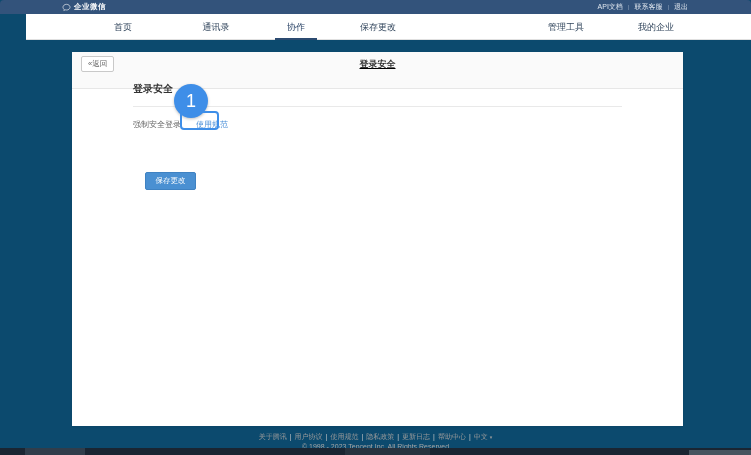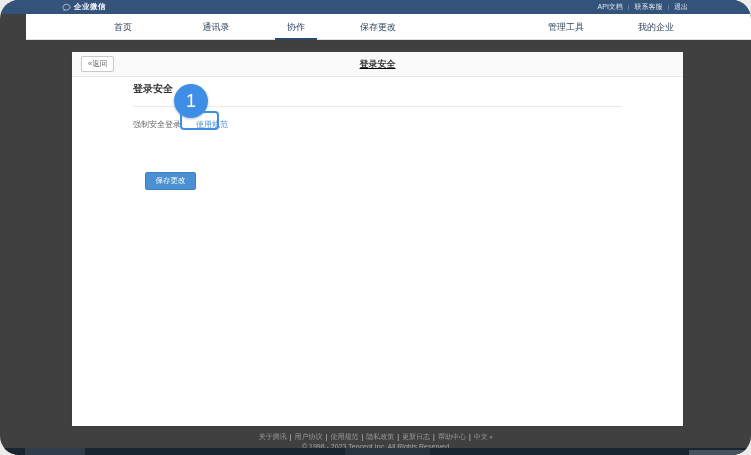--- a/index.html
+++ b/index.html
@@ -1,18 +1,18 @@
 <!DOCTYPE html>
 <html><head>
 <meta charset="utf-8">
 <style>
   * { margin:0; padding:0; box-sizing:border-box; }
   html,body { width:751px; height:455px; overflow:hidden; }
   body { font-family:"Liberation Sans","DejaVu Sans",sans-serif; background:#ececec; }
-  #screen { position:relative; width:751px; height:455px; background:#404040; overflow:hidden;border-radius:19px; }
+  #screen { position:relative; width:751px; height:455px; background:#0c4a6e; overflow:hidden; }
 
   
   .topbar { position:absolute; left:0; top:0; width:751px; height:14px;
             background:#33537b; border-radius:4px 4px 0 0; z-index:5; }
   .brand { position:absolute; left:62px; top:0; height:14px; display:flex; align-items:center; gap:3px; }
   .brand svg { width:9px; height:9px; display:block; }
   .brand-name { color:#ffffff; font-size:7.5px; font-weight:bold; letter-spacing:.5px; }
   .topbar-links { position:absolute; right:63px; top:0; height:14px; display:flex; align-items:center; gap:5px; }
   .topbar-links .lnk { color:#dfe6ee; font-size:7px; cursor:pointer; }
   .topbar-links .sep { color:#8fa3bb; font-size:6px; }
@@ -22,21 +22,21 @@
          border-bottom:1px solid #e0e0e0; z-index:4;margin-left:26px; }
   .nav-tab { position:absolute; top:0; height:26px; line-height:26px; transform:translateX(-50%);
              font-size:9px; color:#31455c; white-space:nowrap; cursor:pointer; }
   .nav-tab.active { color:#2b4467;text-align:center; }
   .nav-tab.active::after { content:""; position:absolute; left:50%; transform:translateX(-50%);
              bottom:0; width:42px; height:2px; background:#2b4a70; }
 
   
   .card { position:absolute; left:72px; top:52px; width:611px; height:374px; background:#ffffff;
           box-shadow:0 1px 2px rgba(0,0,0,0.07); z-index:2; }
-  .card-header { position:relative; width:100%; height:25px; background:#fafafa; border-bottom:1px solid #e7e7e7;text-decoration:underline; }
+  .card-header { position:relative; width:100%; height:37px; background:#fafafa; border-bottom:1px solid #e7e7e7;text-decoration:underline; }
   .back-btn { position:absolute; left:9px; top:4px; height:16px; padding:0 6px; line-height:14px;
               background:#ffffff; border:1px solid #c9c9c9; border-radius:2px;
               font-size:7.5px; color:#666666; cursor:pointer; }
   .card-title { width:100%; text-align:center; line-height:25px; font-size:9px; font-weight:bold; color:#333333; }
 
   .section-title { position:absolute; left:61px; top:30px; font-size:10px; font-weight:bold; color:#333333; }
   .divider { position:absolute; left:61px; top:54px; width:489px; height:1px; background:#e9e9e9; }
 
   .form-row { position:absolute; left:61px; top:62px; height:20px; display:flex; align-items:center; }
   .form-label { font-size:8px; color:#666666;text-align:right; }

